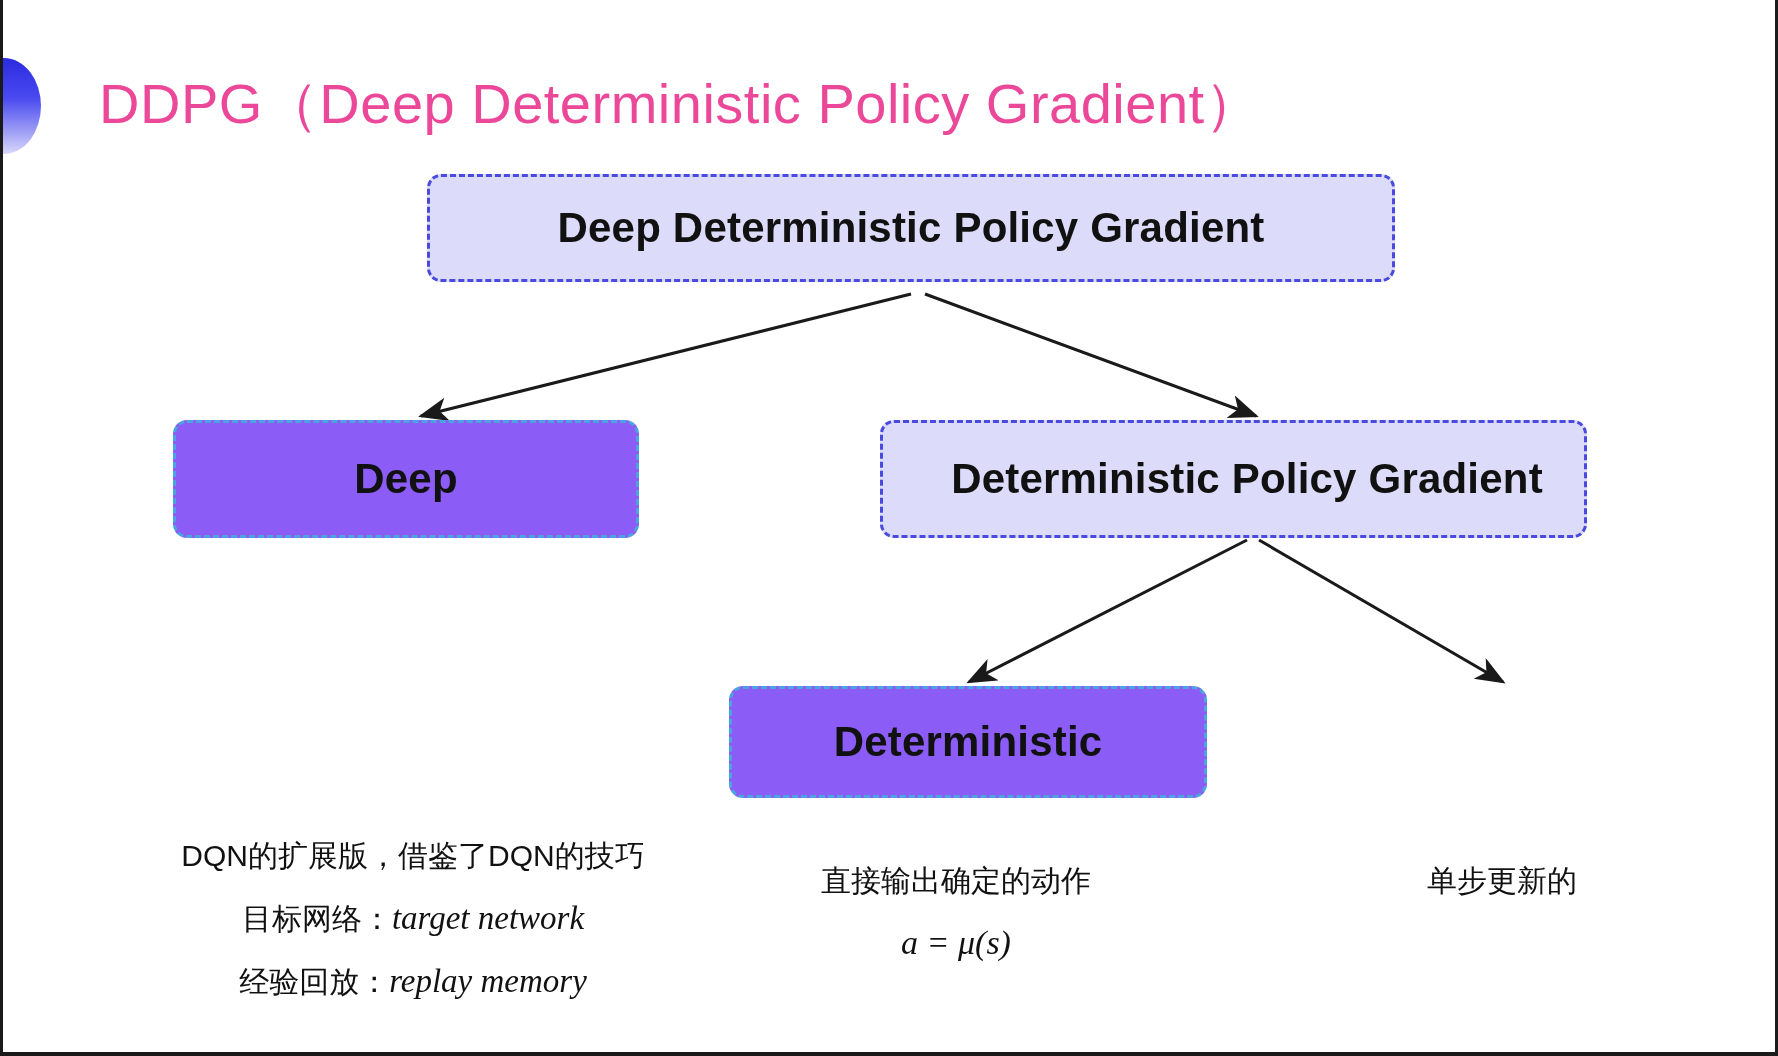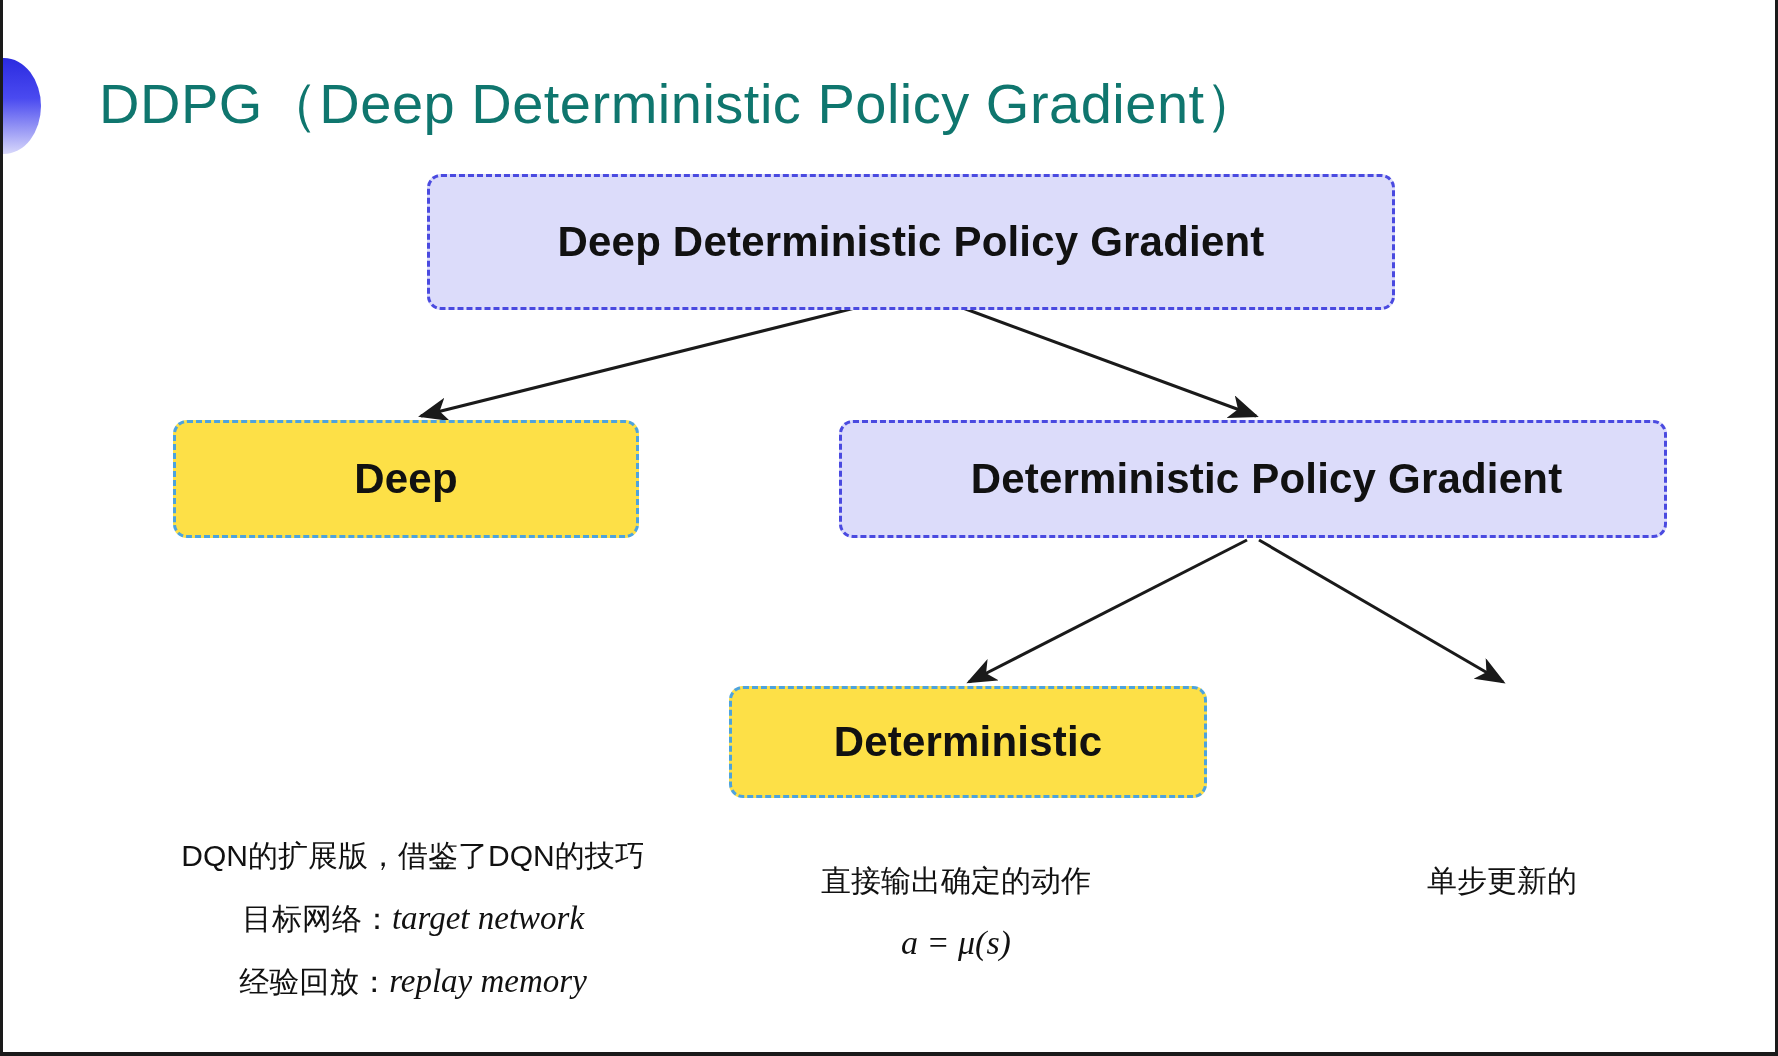--- a/index.html
+++ b/index.html
@@ -38,21 +38,21 @@
     border-radius: 50%;
     background: linear-gradient(180deg, #2b2be0 0%, #4a4af0 42%, #9a9af5 75%, #d8d8fb 100%);
   }
   #page-title {
     position: absolute;
     left: 96px;
     top: 0;
     font-size: 56px;
     line-height: 104px;
     font-weight: 400;
-    color: #0f766e;
+    color: #ec4899;
     white-space: nowrap;
     letter-spacing: 0.5px;
   }
 
   
   #connectors {
     position: absolute;
     left: 0;
     top: 0;
     width: 1778px;
@@ -71,34 +71,34 @@
     text-align: center;
     color: #111111;
     font-weight: 600;
     letter-spacing: 0.2px;
   }
   .node.purple {
     background: #dcdcfa;
     border: 3px dashed #4a4ae0;
   }
   .node.blue {
-    background: #fde047;
+    background: #8b5cf6;
     border: 3px dashed #4da3dd;
   }
 
   #node-root {
-    left: 424px; top: 174px; width: 968px; height: 136px;
+    left: 424px; top: 174px; width: 968px; height: 108px;
     font-size: 42px;
   }
   #node-deep {
     left: 170px; top: 420px; width: 466px; height: 118px;
     font-size: 42px;
   }
   #node-dpg {
-    left: 836px; top: 420px; width: 828px; height: 118px;
+    left: 877px; top: 420px; width: 707px; height: 118px;
     font-size: 42px;
     padding-left: 27px;
   }
   #node-deterministic {
     left: 714px; top: 686px; width: 478px; height: 112px;
     font-size: 42px;
     margin-left: 12px;
   }
   #node-policy-gradient {
     left: 1266px; top: 686px; width: 466px; height: 112px;

